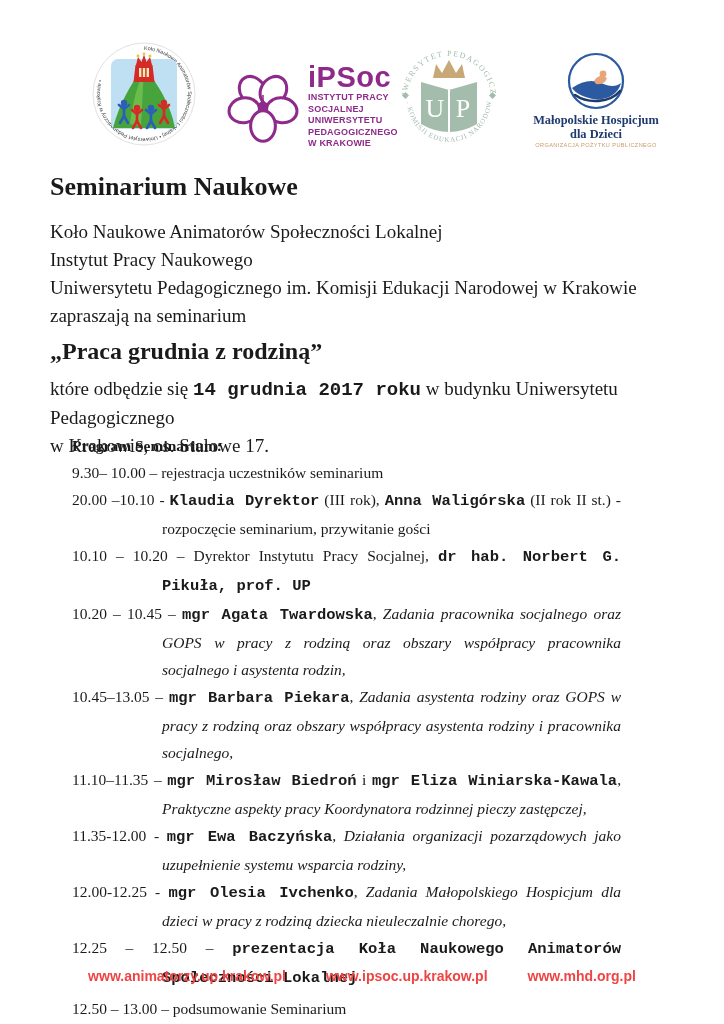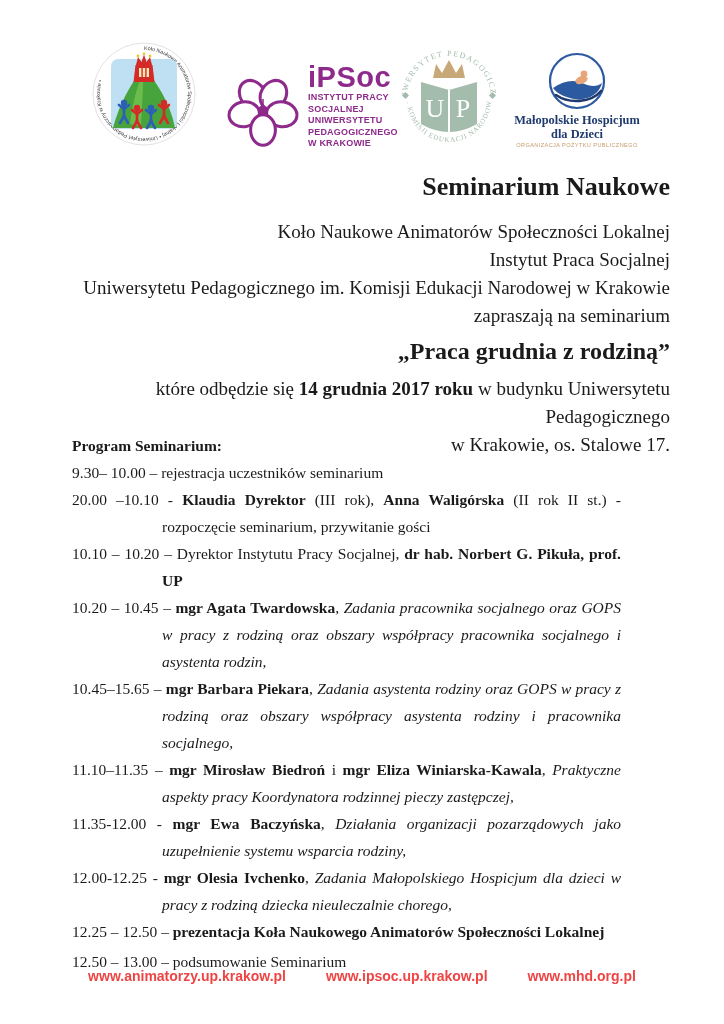--- a/index.html
+++ b/index.html
@@ -1,37 +1,37 @@
 <!DOCTYPE html>
 <html><head>
 <meta charset="utf-8">
 <style>
   * { box-sizing: border-box; }
   html,body { margin:0; padding:0; }
   body {
     width:724px; height:1024px; background:#ffffff; position:relative;
     font-family:"Liberation Serif", serif; color:#1a1a1a; overflow:hidden;
   }
-  .f-b { font-weight:700; }
+  .f-b { font-weight:700;font-family:Liberation Mono, monospace; }
   .f-i { font-style:italic; }
 
   
   .logo { position:absolute; }
   #logo-knasl { left:92px; top:42px; }
-  #logo-ipsoc { left:222px; top:60px; display:flex; align-items:flex-end; }
+  #logo-ipsoc { left:222px; top:60px; display:flex; align-items:center; }
   #logo-ipsoc .flower { width:82px; height:82px; }
   #logo-ipsoc .ip-text { margin-left:4px; padding-top:2px; width:96px;
       font-family:"Liberation Sans", sans-serif; color:#8E2A8B; }
   #logo-ipsoc .wordmark { font-size:29px; font-weight:600; line-height:30px; letter-spacing:0.5px; }
   #logo-ipsoc .ip-line { font-size:9px; font-weight:700; line-height:11.5px; letter-spacing:0.2px; }
   #logo-up { left:394px; top:40px; }
-  #logo-mhd { left:513px; top:50px; }
-
-  
-  .doc-head { position:absolute; top:172px; left:70px; width:600px; text-align:right; }
+  #logo-mhd { left:532px; top:50px; }
+
+  
+  .doc-head { position:absolute; top:172px; left:50px; width:600px; text-align:left; }
   .doc-title { font-size:26px; font-weight:700; margin:0 0 16px 0; }
   .org-line, .invite-line, .when-line { font-size:19px; line-height:28px; }
   .seminar-title { font-size:24px; font-weight:700; margin:8px 0 10px 0; }
 
   
   .program { position:absolute; top:432px; left:72px; width:549px; font-size:15.5px; }
   .program-heading { font-weight:700; line-height:27px; margin:0 0 0 0; }
   .program-item { margin:0; padding-left:90px; text-indent:-90px;
       line-height:27px; text-align:justify; }
   .program-item.gap-top { margin-top:3px; }
@@ -175,35 +175,35 @@
       </g>
       <text x="64" y="74" text-anchor="middle" font-size="12.4" font-weight="bold" fill="#1F3A6E" font-family="Liberation Serif, serif">Małopolskie Hospicjum</text>
       <text x="64" y="88" text-anchor="middle" font-size="12.4" font-weight="bold" fill="#1F3A6E" font-family="Liberation Serif, serif">dla Dzieci</text>
       <text x="64" y="97" text-anchor="middle" font-size="5.6" fill="#C89A6A" letter-spacing="0.4" font-family="Liberation Sans, sans-serif">ORGANIZACJA POŻYTKU PUBLICZNEGO</text>
     </svg>
   </div>
 
   <div class="doc-head">
     <h1 class="doc-title">Seminarium Naukowe</h1>
     <div class="org-line">Koło Naukowe Animatorów Społeczności Lokalnej</div>
-    <div class="org-line">Instytut Praca Socjalnej</div>
+    <div class="org-line">Instytut Pracy Naukowego</div>
     <div class="org-line">Uniwersytetu Pedagogicznego im. Komisji Edukacji Narodowej w Krakowie</div>
     <div class="invite-line">zapraszają na seminarium</div>
     <h2 class="seminar-title">„Praca grudnia z rodziną”</h2>
     <div class="when-line"><span>które odbędzie się </span><span class="f-b">14 grudnia 2017 roku</span><span> w budynku Uniwersytetu Pedagogicznego</span></div>
     <div class="when-line">w Krakowie, os. Stalowe 17.</div>
   </div>
 
   <div class="program">
     <p class="program-heading">Program Seminarium:</p>
     <p class="program-item"><span>9.30– 10.00 – rejestracja uczestników seminarium</span></p>
     <p class="program-item"><span>20.00 –10.10 -  </span><span class="f-b">Klaudia Dyrektor</span><span> (III rok), </span><span class="f-b">Anna Waligórska</span><span> (II rok II st.) - rozpoczęcie seminarium, przywitanie gości</span></p>
     <p class="program-item"><span>10.10 – 10.20 – Dyrektor Instytutu Pracy Socjalnej, </span><span class="f-b">dr hab. Norbert G. Pikuła, prof. UP</span></p>
     <p class="program-item"><span>10.20 – 10.45 – </span><span class="f-b">mgr Agata Twardowska</span><span>, </span><span class="f-i">Zadania pracownika socjalnego oraz GOPS w pracy z rodziną oraz obszary współpracy pracownika socjalnego i asystenta rodzin,</span></p>
-    <p class="program-item"><span>10.45–15.65 – </span><span class="f-b">mgr Barbara Piekara</span><span>, </span><span class="f-i">Zadania asystenta rodziny oraz GOPS w pracy z rodziną oraz obszary współpracy asystenta rodziny i pracownika socjalnego,</span></p>
+    <p class="program-item"><span>10.45–13.05 – </span><span class="f-b">mgr Barbara Piekara</span><span>, </span><span class="f-i">Zadania asystenta rodziny oraz GOPS w pracy z rodziną oraz obszary współpracy asystenta rodziny i pracownika socjalnego,</span></p>
     <p class="program-item"><span>11.10–11.35 – </span><span class="f-b">mgr Mirosław Biedroń</span><span> i </span><span class="f-b">mgr Eliza Winiarska-Kawala</span><span>, </span><span class="f-i">Praktyczne aspekty pracy Koordynatora rodzinnej pieczy zastępczej,</span></p>
     <p class="program-item"><span>11.35-12.00 -  </span><span class="f-b">mgr Ewa Baczyńska</span><span>, </span><span class="f-i">Działania organizacji pozarządowych jako uzupełnienie systemu wsparcia rodziny,</span></p>
     <p class="program-item"><span>12.00-12.25 - </span><span class="f-b">mgr Olesia Ivchenko</span><span>, </span><span class="f-i">Zadania Małopolskiego Hospicjum dla dzieci w pracy z rodziną dziecka nieuleczalnie chorego,</span></p>
     <p class="program-item"><span>12.25 – 12.50 – </span><span class="f-b">prezentacja Koła Naukowego Animatorów Społeczności Lokalnej</span></p>
     <p class="program-item gap-top"><span>12.50 – 13.00 – podsumowanie Seminarium</span></p>
   </div>
 
   <div class="footer">
     <a href="#">www.animatorzy.up.krakow.pl</a>
     <a href="#">www.ipsoc.up.krakow.pl</a>

